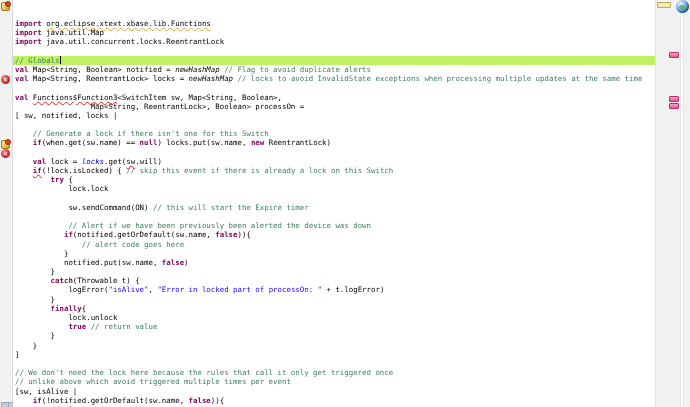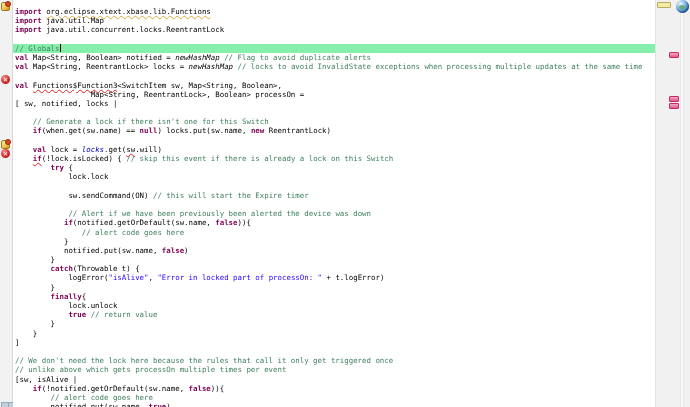--- a/index.html
+++ b/index.html
@@ -14,23 +14,23 @@
               font-family:"DejaVu Sans",sans-serif;}
   .icon-error::after{content:"\2715";}
   .icon-warning{position:absolute;left:1px;width:9px;height:9px;border-radius:2px;
               background:linear-gradient(135deg,#ffeda0,#eebc44 65%,#c3901f);
               border:1px solid #9c7a1a;box-sizing:border-box;}
   .icon-warning::after{content:"";position:absolute;right:-2px;top:-2px;width:4px;height:4px;
               border-radius:50%;background:#d2491f;border:1px solid #9c2d10;}
   .icon-clipped{position:absolute;width:6px;height:5px;background:#c3cfdb;border:1px solid #9aaaba;}
   
   #code{position:absolute;left:13px;top:0;width:642px;height:407px;background:#ffffff;
-        padding-top:7px;box-sizing:border-box;overflow:hidden;}
+        padding-top:19px;box-sizing:border-box;overflow:hidden;}
   .ln{height:9.2px;line-height:9.2px;font-size:7.4px;white-space:pre;padding-left:2px;color:#000;}
-  .ln.hl{background:#86efac;}
+  .ln.hl{background:#bef264;}
   .sk{color:#7f0055;font-weight:bold;}
   .sc{color:#3f7f5f;}
   .ss{color:#2a00ff;}
   .sf{color:#0000c0;font-style:italic;}
   .sx{font-style:italic;font-weight:normal;color:#000000;}
   .uw{text-decoration-line:underline;text-decoration-style:wavy;text-decoration-color:#dfa83a;
       text-decoration-thickness:1px;text-underline-offset:1px;}
   .ue{text-decoration-line:underline;text-decoration-style:wavy;text-decoration-color:#e02020;
       text-decoration-thickness:1px;text-underline-offset:1px;margin-top:36px;}
   .caret{display:inline-block;width:1px;height:8px;background:#000;vertical-align:-1px;}
@@ -94,21 +94,21 @@
       <div class="ln"><span>            logError(</span><span class="ss">"isAlive"</span><span>, </span><span class="ss">"Error in locked part of processOn: "</span><span> + t.logError)</span></div>
       <div class="ln"><span>        }</span></div>
       <div class="ln"><span>        </span><span class="sk">finally</span><span>{</span></div>
       <div class="ln"><span>            lock.unlock</span></div>
       <div class="ln"><span>            </span><span class="sk">true </span><span class="sc">// return value</span></div>
       <div class="ln"><span>        }</span></div>
       <div class="ln"><span>    }</span></div>
       <div class="ln"><span>]</span></div>
       <div class="ln"></div>
       <div class="ln"><span class="sc">// We don't need the lock here because the rules that call it only get triggered once</span></div>
-      <div class="ln"><span class="sc">// unlike above which gets processOn multiple times per event</span></div>
+      <div class="ln"><span class="sc">// unlike above which avoid triggered multiple times per event</span></div>
       <div class="ln"><span>[sw, isAlive |</span></div>
       <div class="ln"><span>    </span><span class="sk">if</span><span>(!notified.getOrDefault(sw.name, </span><span class="sk">false</span><span>)){</span></div>
       <div class="ln"><span>        </span><span class="sc">// alert code goes here</span></div>
       <div class="ln"><span>        notified.put(sw.name, </span><span class="sk">true</span><span>)</span></div>
     </div>
   <div id="ruler">
     <div class="sep"></div>
     <div class="globe"></div>
   <div class="mk-yellow" style="top: 2px;"></div>
       <div class="mk-pink" style="top: 52px;"></div>

